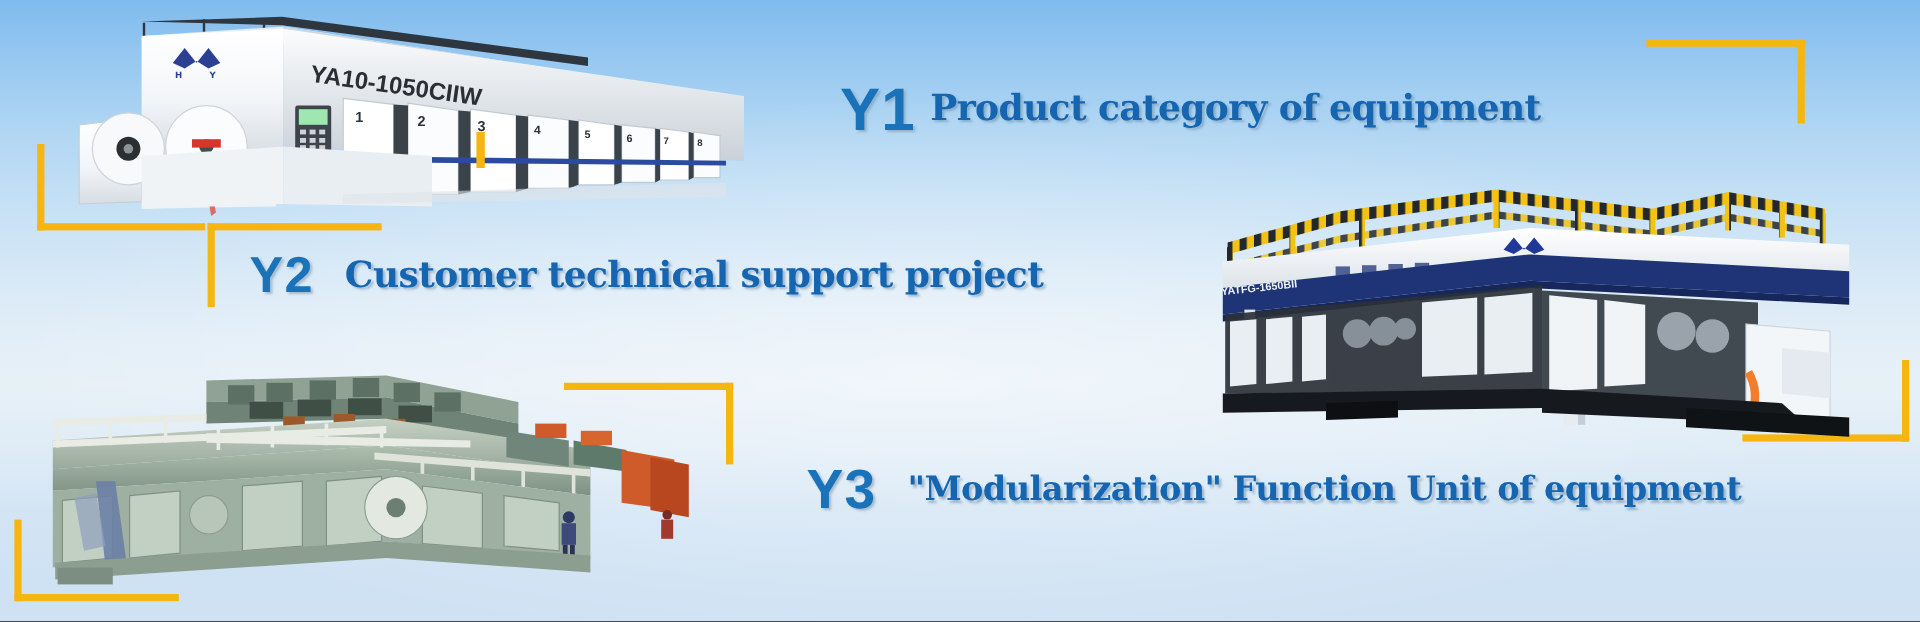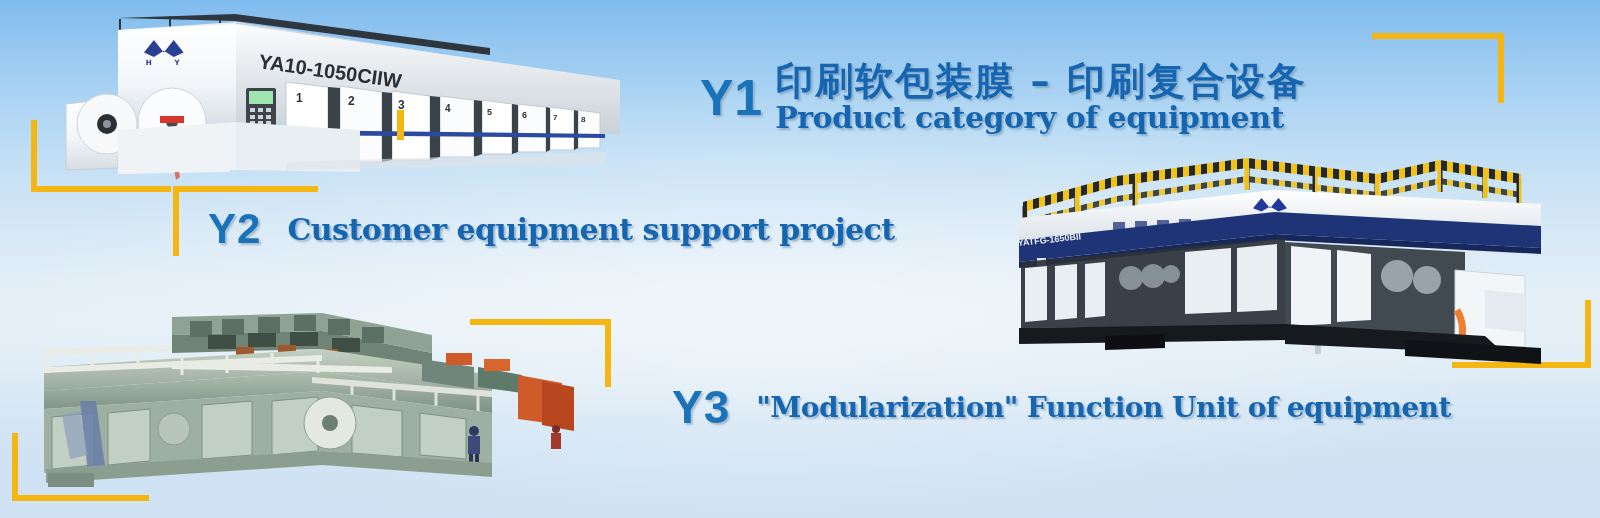--- a/index.html
+++ b/index.html
@@ -387,29 +387,28 @@
       <rect x="529" y="128" width="10" height="16" fill="#a03a2c"></rect>
     </g>
 
     <path d="M24,164 L300,146 L470,158 L470,172 L300,160 L24,178 Z" fill="#8c9e90"></path>
     <rect x="26" y="168" width="46" height="14" fill="#7c8e82"></rect>
   </svg>
 
   <div class="row" id="row1">
     <div class="ycode">Y1</div>
     <div class="tstack">
-      <div class="tcn">印刷软包装膜 – 印刷复合设备</div>
       <div class="ten">Product category of equipment</div>
     </div>
   </div>
 
   <div class="row" id="row2">
     <div class="ycode">Y2</div>
     <div class="tstack">
-      <div class="ten">Customer equipment support project</div>
+      <div class="ten">Customer technical support project</div>
     </div>
   </div>
 
   <div class="row" id="row3">
     <div class="ycode">Y3</div>
     <div class="tstack">
       <div class="ten">"Modularization" Function Unit of equipment</div>
     </div>
   </div>
 

